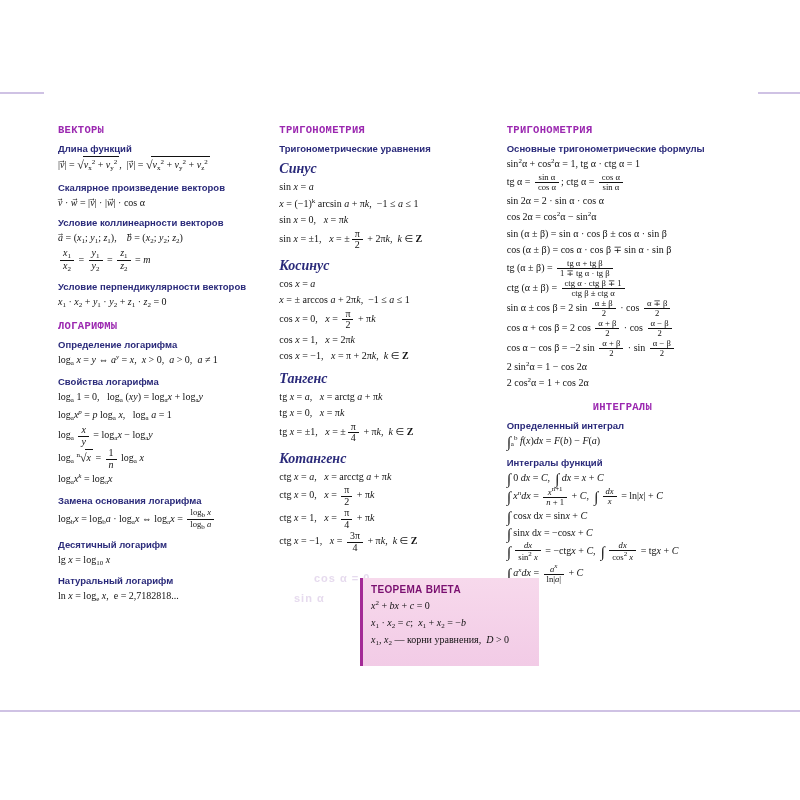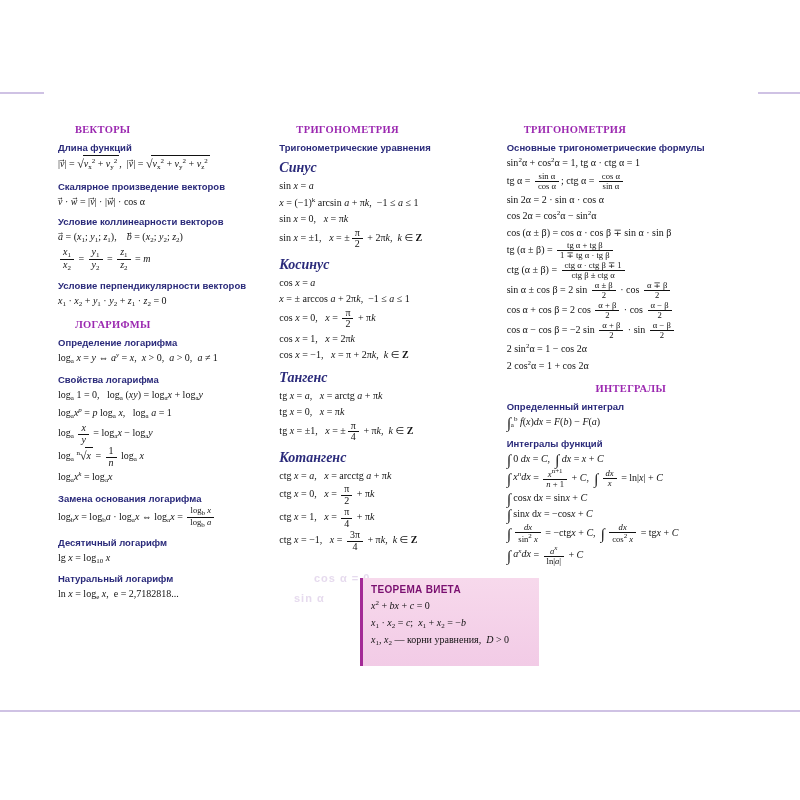--- a/index.html
+++ b/index.html
@@ -54,23 +54,23 @@
 
   .cols{
     position:absolute;left:14px;top:32px;width:690px;height:570px;
     display:flex;gap:0;
   }
   .col{width:212px;padding-right:10px;}
   .col.c2{width:218px;}
   .col.c3{width:232px;}
 
   h2.sec{
-    font-family:Liberation Serif, serif;
+    font-family:Liberation Mono, monospace;
     font-weight:bold;font-size:10.5px;color:#9b28b0;
-    margin:0 0 4px 17px;letter-spacing:.3px;
+    margin:0 0 4px 0;letter-spacing:.3px;
   }
   h3.sub{
     font-family:"Liberation Sans",sans-serif;
     font-weight:bold;font-size:9.5px;color:#2a2a7a;
     margin:7px 0 2px 0;
   }
   h3.subi{
     font-family:"Liberation Serif",serif;
     font-style:italic;font-weight:bold;font-size:14px;color:#2a2a7a;
     margin:7px 0 2px 0;
@@ -213,20 +213,21 @@
 
       <div class="col c3">
 
         <h2 class="sec">ТРИГОНОМЕТРИЯ</h2>
         <h3 class="sub">Основные тригонометрические формулы</h3>
 
         <p class="f">sin<sup>2</sup>α + cos<sup>2</sup>α = 1, tg α · ctg α = 1</p>
         <p class="f">tg α = <span class="fr sm"><span class="n">sin α</span><span class="d">cos α</span></span>; ctg α = <span class="fr sm"><span class="n">cos α</span><span class="d">sin α</span></span></p>
         <p class="f">sin 2α = 2 · sin α · cos α</p>
         <p class="f">cos 2α = cos<sup>2</sup>α − sin<sup>2</sup>α</p>
+        <p class="f">sin (α ± β) = sin α · cos β ± cos α · sin β</p>
         <p class="f">cos (α ± β) = cos α · cos β ∓ sin α · sin β</p>
         <p class="f">tg (α ± β) = <span class="fr sm"><span class="n">tg α + tg β</span><span class="d">1 ∓ tg α · tg β</span></span></p>
         <p class="f">ctg (α ± β) = <span class="fr sm"><span class="n">ctg α · ctg β ∓ 1</span><span class="d">ctg β ± ctg α</span></span></p>
         <p class="f">sin α ± cos β = 2 sin <span class="fr sm"><span class="n">α ± β</span><span class="d">2</span></span> · cos <span class="fr sm"><span class="n">α ∓ β</span><span class="d">2</span></span></p>
         <p class="f">cos α + cos β = 2 cos <span class="fr sm"><span class="n">α + β</span><span class="d">2</span></span> · cos <span class="fr sm"><span class="n">α − β</span><span class="d">2</span></span></p>
         <p class="f">cos α − cos β = −2 sin <span class="fr sm"><span class="n">α + β</span><span class="d">2</span></span> · sin <span class="fr sm"><span class="n">α − β</span><span class="d">2</span></span></p>
         <p class="f">2 sin<sup>2</sup>α = 1 − cos 2α</p>
         <p class="f">2 cos<sup>2</sup>α = 1 + cos 2α</p>
 
         <h2 class="sec" style="margin-top:10px;text-align:center;">ИНТЕГРАЛЫ</h2>

